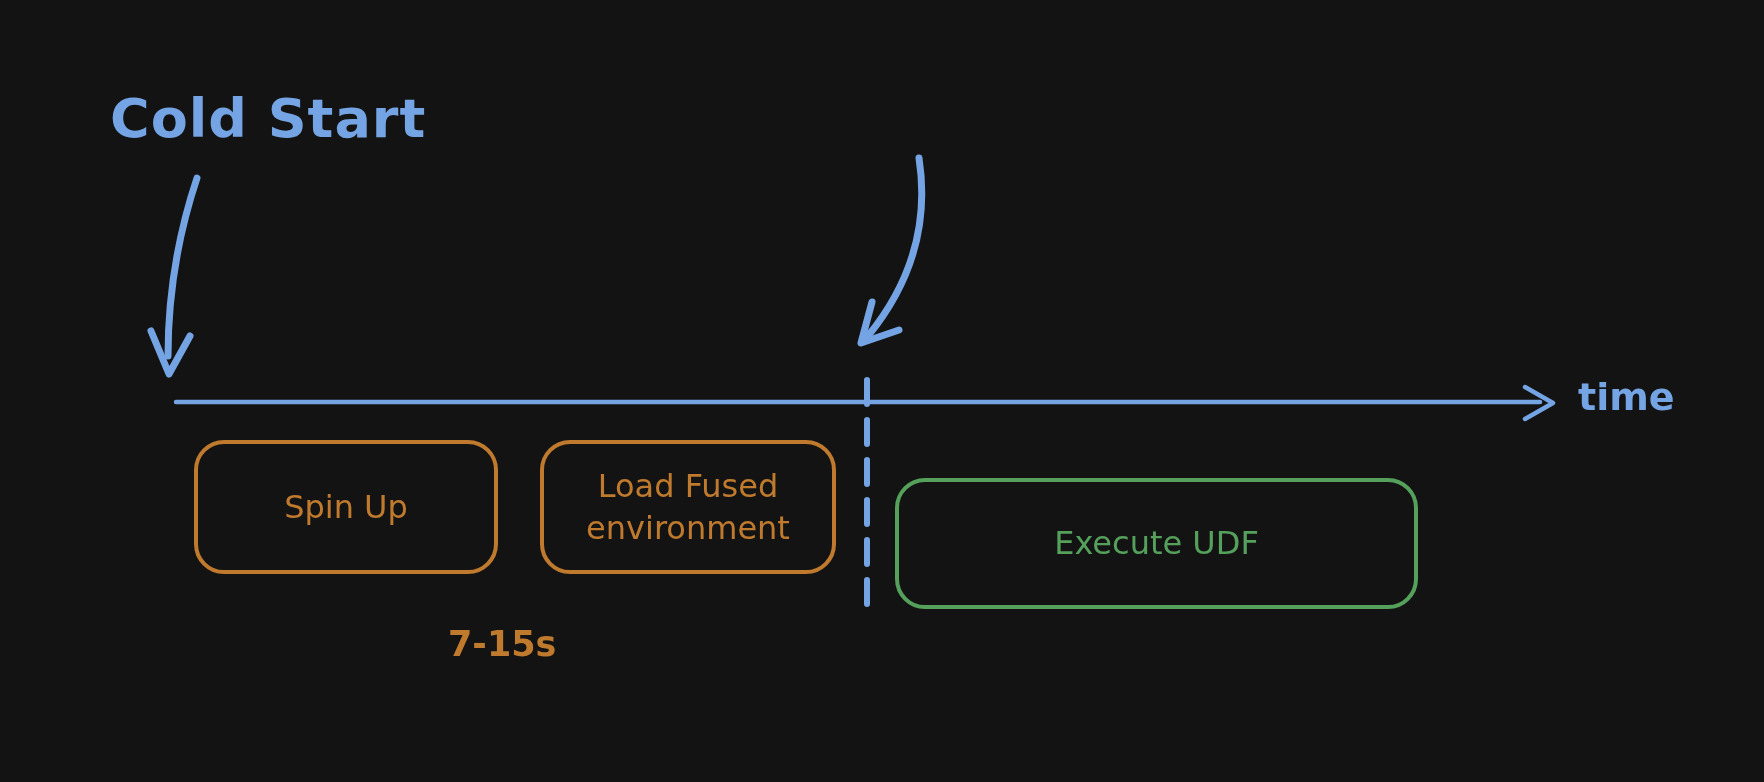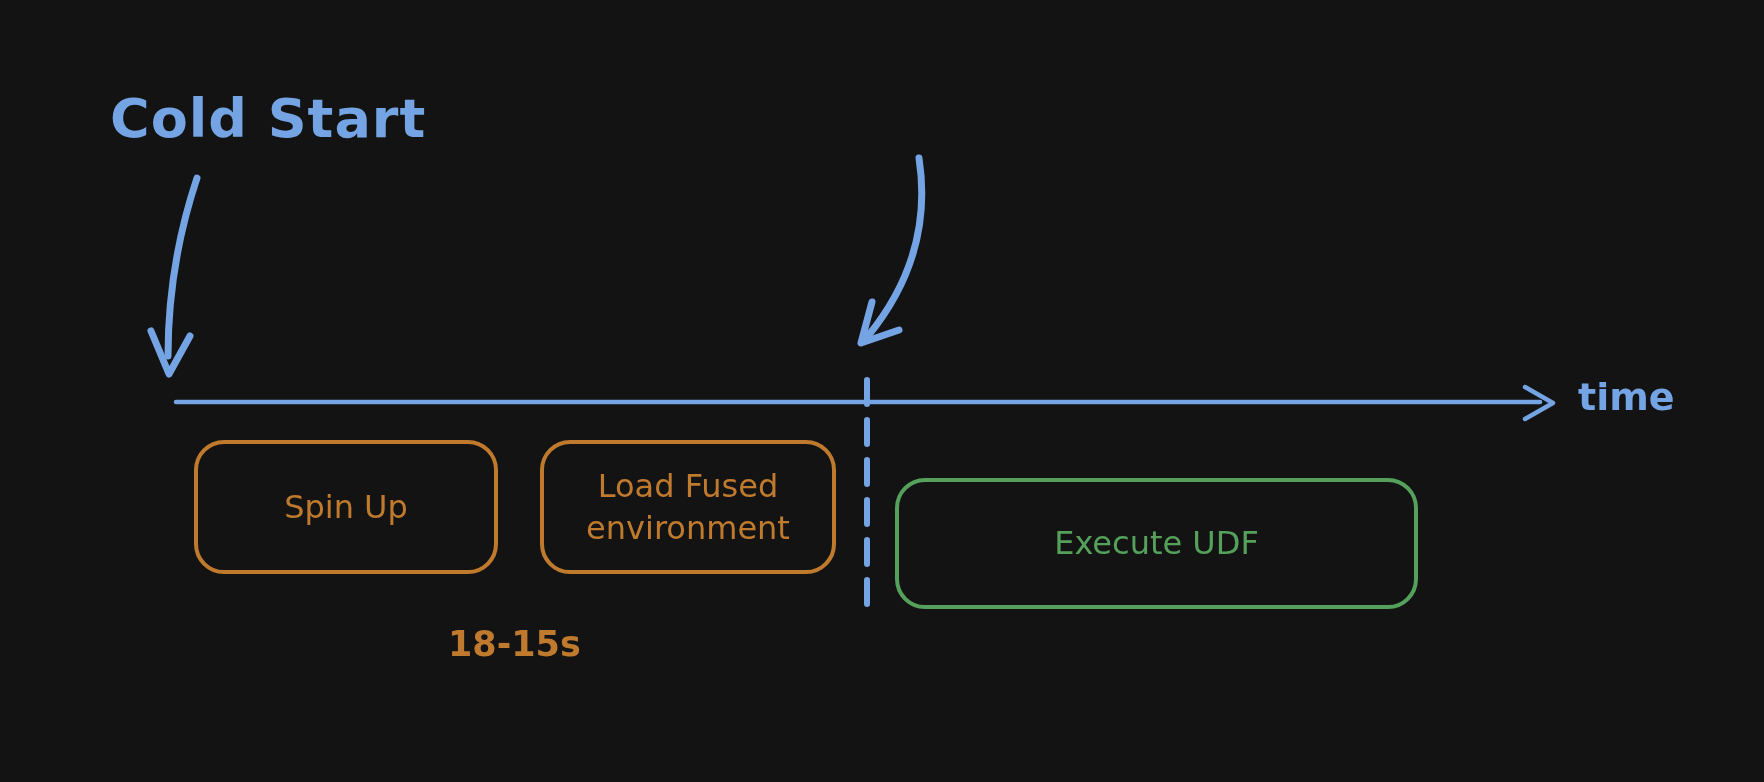--- a/index.html
+++ b/index.html
@@ -114,15 +114,15 @@
   </div>
 
   <div class="phase-box phase-orange box-spin-up">
     <span>Spin Up</span>
   </div>
 
   <div class="phase-box phase-green box-execute-udf">
     <span>Execute UDF</span>
   </div>
 
-  <div class="duration-label">18-15s</div>
+  <div class="duration-label">7-15s</div>
 
 </div>
 
 </body></html>

